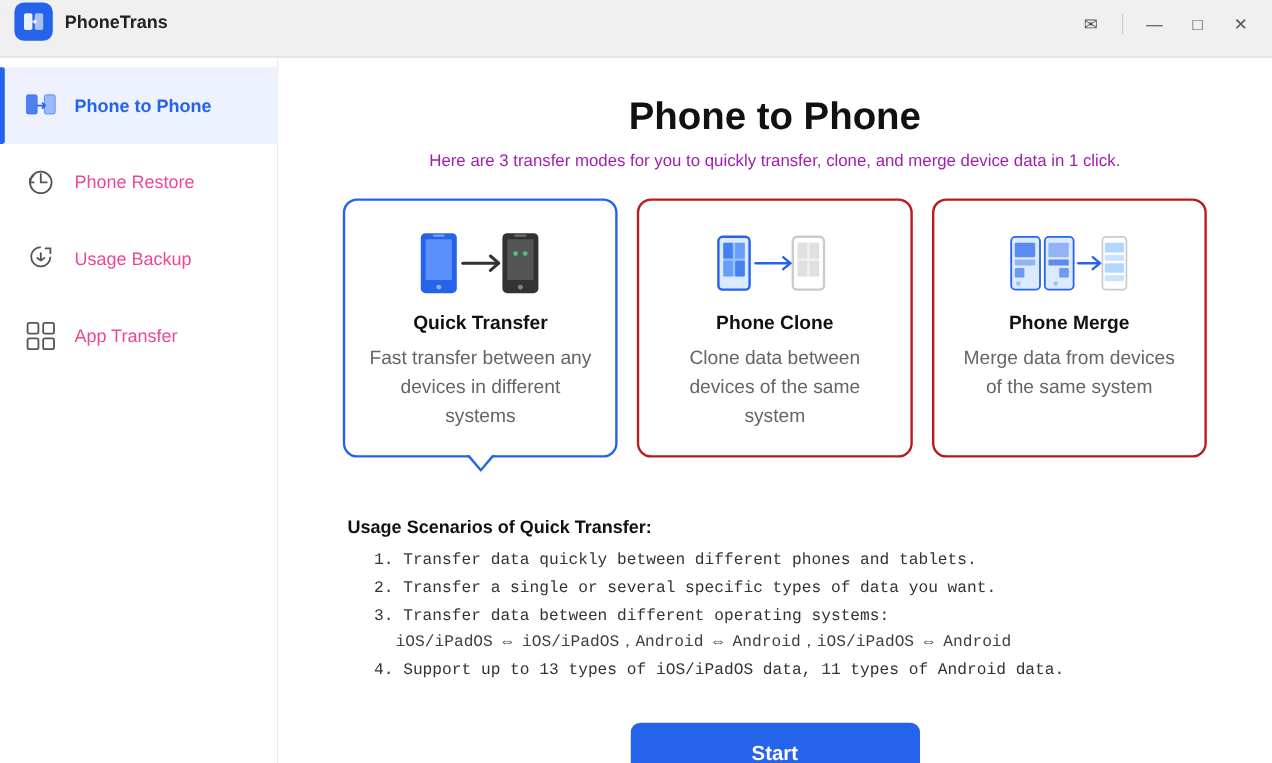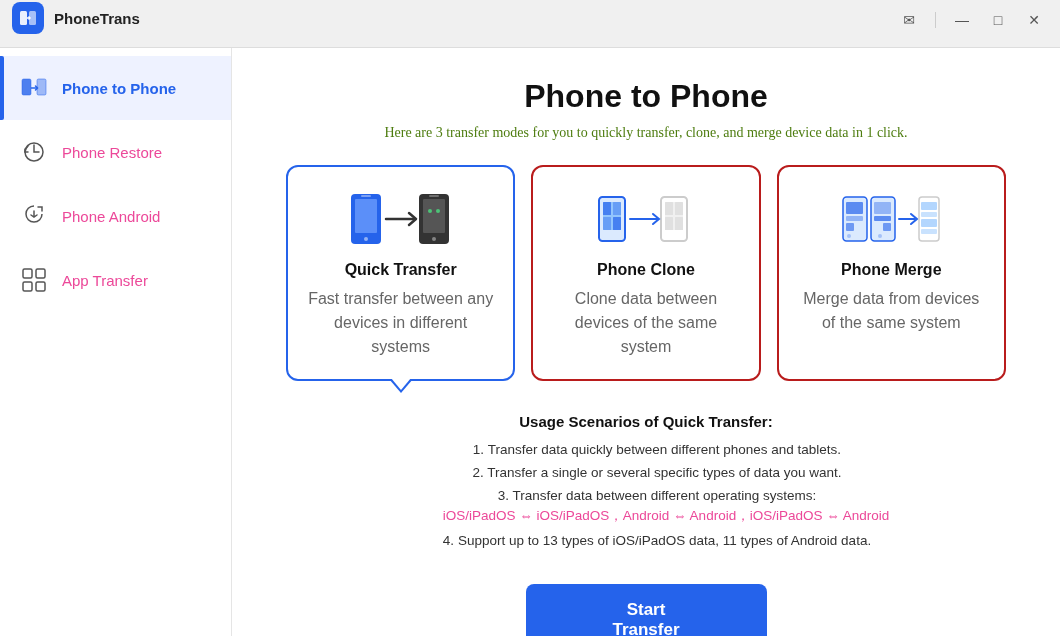--- a/index.html
+++ b/index.html
@@ -85,31 +85,30 @@
 
     .page-title {
       font-size: 32px;
       font-weight: 700;
       color: #111;
       margin-bottom: 10px;
       text-align: center;
     }
     .page-subtitle {
       font-size: 14px;
-      color: #4d7c0f;
+      color: #a21caf;
       text-align: center;
       margin-bottom: 24px;
-      font-family: Liberation Serif, serif;
     }
 
     
     .cards-row {
       display: flex;
       gap: 16px;
-      margin-bottom: 0;
+      margin-bottom: 18px;
       width: 100%;
       max-width: 720px;
     }
     .mode-card {
       flex: 1;
       border: 2px solid #b91c1c;
       border-radius: 12px;
       padding: 20px 16px;
       cursor: pointer;
       display: flex;
@@ -150,37 +149,37 @@
     .card-icon { height: 64px; display: flex; align-items: center; justify-content: center; margin-bottom: 10px; }
     .card-title { font-size: 16px; font-weight: 700; color: #111; margin-bottom: 8px; }
     .card-desc { font-size: 16px; color: #666; line-height: 1.5; }
 
     
     .usage-section {
       width: 100%;
       max-width: 720px;
       margin-top: 28px;
       padding: 0 4px;
-      text-align: center;
     }
     .usage-title {
       font-size: 15px;
       font-weight: 700;
       color: #111;
       margin-bottom: 12px;
     }
     .usage-list {
       list-style: none;
       padding: 0;
     }
     .usage-list li {
       font-size: 13.5px;
       color: #333;
       margin-bottom: 8px;
       padding-left: 2px;
+      font-family: Liberation Mono, monospace;
     }
     .usage-list li .sub-text {
       margin-left: 18px;
       display: block;
       color: #333;
       font-size: 13.5px;
     }
 
     
     .start-btn {
@@ -251,21 +250,21 @@
     </div>
 
     <div class="sidebar-item">
       <div class="sidebar-icon">
         <svg width="28" height="28" viewBox="0 0 28 28" fill="none">
           <path d="M14 4 C9.5 4 6 7.5 6 12 C6 16.5 9.5 20 14 20 C18.5 20 22 16.5 22 12" stroke="#555" stroke-width="1.5" fill="none"></path>
           <path d="M18 5 L22 5 L22 9" stroke="#555" stroke-width="1.5" fill="none" stroke-linecap="round"></path>
           <path d="M14 9 L14 15 M11 13 L14 15 L17 13" stroke="#555" stroke-width="1.5" stroke-linecap="round" fill="none"></path>
         </svg>
       </div>
-      <span class="sidebar-label">Phone Android</span>
+      <span class="sidebar-label">Usage Backup</span>
     </div>
 
     <div class="sidebar-item">
       <div class="sidebar-icon">
         <svg width="28" height="28" viewBox="0 0 28 28" fill="none">
           <rect x="3" y="3" width="9" height="9" rx="1.5" stroke="#555" stroke-width="1.5" fill="none"></rect>
           <rect x="16" y="3" width="9" height="9" rx="1.5" stroke="#555" stroke-width="1.5" fill="none"></rect>
           <rect x="3" y="16" width="9" height="9" rx="1.5" stroke="#555" stroke-width="1.5" fill="none"></rect>
           <rect x="16" y="16" width="9" height="9" rx="1.5" stroke="#555" stroke-width="1.5" fill="none"></rect>
         </svg>
@@ -371,21 +370,21 @@
       <div class="usage-title">Usage Scenarios of Quick Transfer:</div>
       <ol class="usage-list" style="padding-left: 20px; list-style: none;">
         <li style="margin-bottom: 8px;">
           <span>1.</span> <span>Transfer data quickly between different phones and tablets.</span>
         </li>
         <li style="margin-bottom: 8px;">
           <span>2.</span> <span>Transfer a single or several specific types of data you want.</span>
         </li>
         <li style="margin-bottom: 4px;">
           <span>3.</span> <span>Transfer data between different operating systems:</span>
-          <span class="sub-text" style="display: block; margin-left: 18px; margin-top: 4px; font-size: 13.5px; color: #ec4899;">iOS/iPadOS ⇔ iOS/iPadOS，Android ⇔ Android，iOS/iPadOS ⇔ Android</span>
+          <span class="sub-text" style="display: block; margin-left: 18px; margin-top: 4px; font-size: 13.5px; color: #404040;">iOS/iPadOS ⇔ iOS/iPadOS，Android ⇔ Android，iOS/iPadOS ⇔ Android</span>
         </li>
         <li style="margin-top: 8px;">
           <span>4.</span> <span>Support up to 13 types of iOS/iPadOS data, 11 types of Android data.</span>
         </li>
       </ol>
     </div>
 
     <button class="start-btn">Start Transfer</button>
 
   </div>

